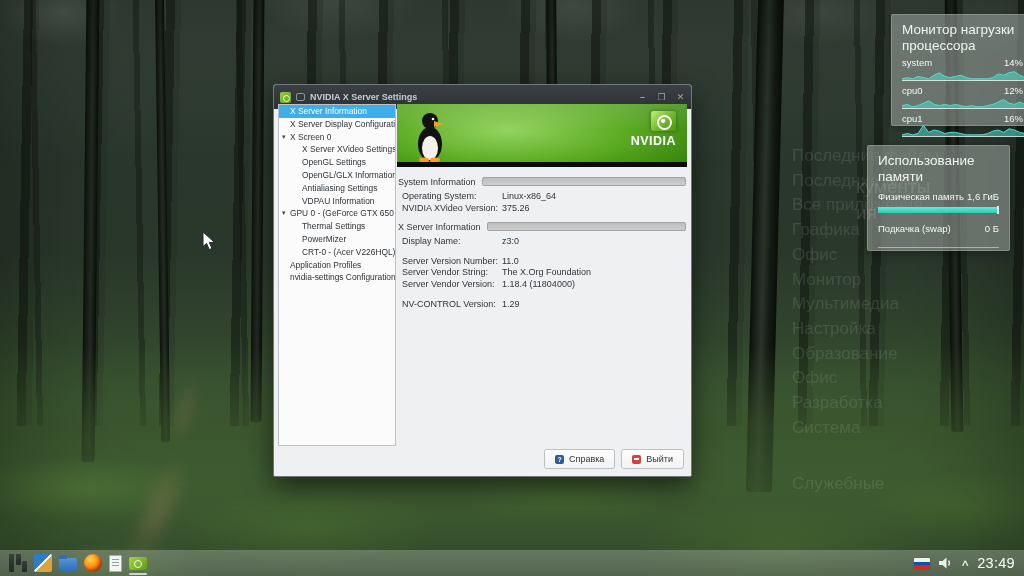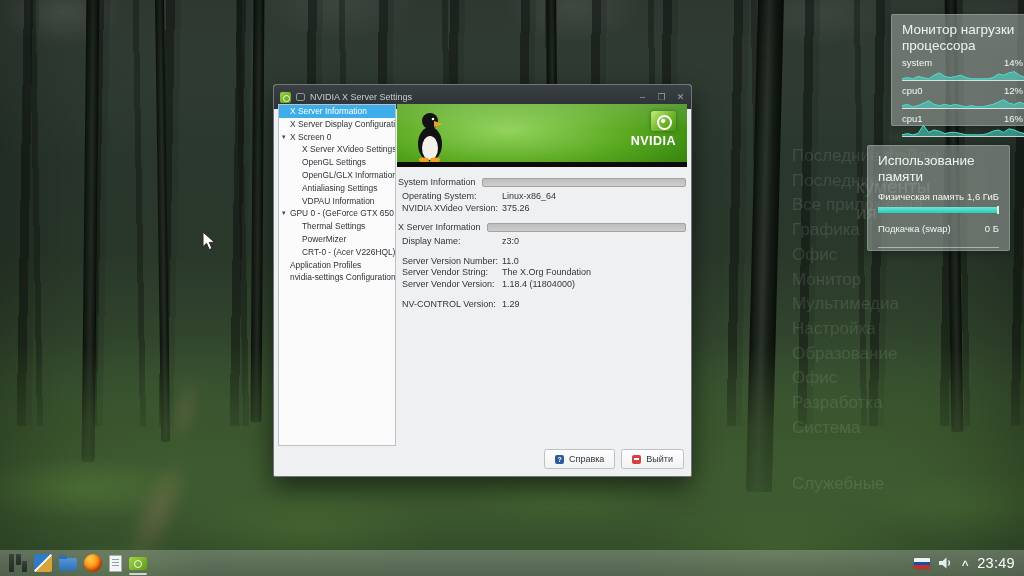--- a/index.html
+++ b/index.html
@@ -64,21 +64,21 @@
   .mem-bar-track { margin-top:5px; height:6px; background:rgba(58,64,60,.38); position:relative; }
   .mem-bar-fill { height:100%; background:linear-gradient(180deg,#63ebd9,#2fc7b5); }
   .mem-bar-tick { position:absolute; right:0; top:-1px; width:2px; height:8px; background:rgba(245,250,247,.9); }
   .swap-line { margin-top:13px; height:1px; background:rgba(226,233,229,.55); }
 
   
   .window { position:absolute; left:273px; top:84px; width:419px; height:393px; background:#eff0f1;
     border:1px solid #70767b; border-radius:3px 3px 2px 2px; box-shadow:0 10px 26px rgba(0,0,0,.55); z-index:4; }
   .titlebar { position:absolute; left:0; top:0; right:0; height:17px;
     background:linear-gradient(180deg,#3b4045,#2c3136); border-radius:2px 2px 0 0;
-    display:flex; align-items:center; padding:12px 6px; gap:5px; }
+    display:flex; align-items:center; padding:12px 6px; gap:5px;font-weight:bold; }
   .tb-appicon { width:11px; height:11px; border-radius:2px;
     background:linear-gradient(135deg,#9ad344,#5d9a14); position:relative; flex:0 0 auto; }
   .tb-appicon::after { content:""; position:absolute; left:3px; top:3px; width:5px; height:5px;
     border:1px solid #f2f7ec; border-radius:50%; }
   .tb-menuicon { width:9px; height:8px; border:1px solid #8d949a; border-radius:2px; flex:0 0 auto; }
   .tb-title { color:#c7ccd0; font-size:9px; }
   .tb-controls { margin-left:auto; display:flex; gap:10px; color:#9da4aa; font-size:9px; }
   .tb-btn { width:9px; text-align:center; line-height:17px; cursor:default; }
 
   .sidebar { position:absolute; left:4px; top:19px; width:118px; height:342px;
@@ -98,21 +98,21 @@
   .nv-logo { position:absolute; right:11px; top:7px; text-align:right; }
   .nv-eye { width:25px; height:20px; margin-left:auto; border-radius:3px; position:relative;
     background:linear-gradient(135deg,#c2ef76,#71b62a 55%,#4c9312); box-shadow:0 0 4px rgba(0,0,0,.35); }
   .nv-eye::before { content:""; position:absolute; left:6px; top:4px; width:11px; height:11px;
     border:2px solid #fff; border-radius:50%; }
   .nv-eye::after { content:""; position:absolute; left:10px; top:8px; width:4px; height:4px;
     background:#fff; border-radius:50% 0 50% 50%; transform:rotate(20deg); }
   .nv-text { color:#fff; font-weight:bold; font-size:12.5px; letter-spacing:.5px; margin-top:3px; }
 
   .info-sections { position:absolute; left:1px; right:1px; top:68px; }
-  .sec-header { display:flex; align-items:center; gap:6px; margin:5px 0 4px; }
+  .sec-header { display:flex; gap:6px; margin:5px 0 4px; }
   .sec-title { font-size:9px; color:#31363b; white-space:nowrap; }
   .sec-trough { flex:1; height:9px; background:linear-gradient(180deg,#bdbdbd,#cecece);
     border:1px solid #a3a3a3; border-radius:2px; }
   .row-group { margin-bottom:8px; }
   .info-row { display:flex; height:11.6px; line-height:11.6px; font-size:9px; color:#31363b; }
   .info-label { width:104px; padding-left:4px; flex:0 0 auto; }
   .info-value {}
 
   .button-row { position:absolute; right:3px; bottom:3px; display:flex; gap:6px; }
   .btn { height:20px; display:flex; align-items:center; gap:5px; padding:0 10px;

